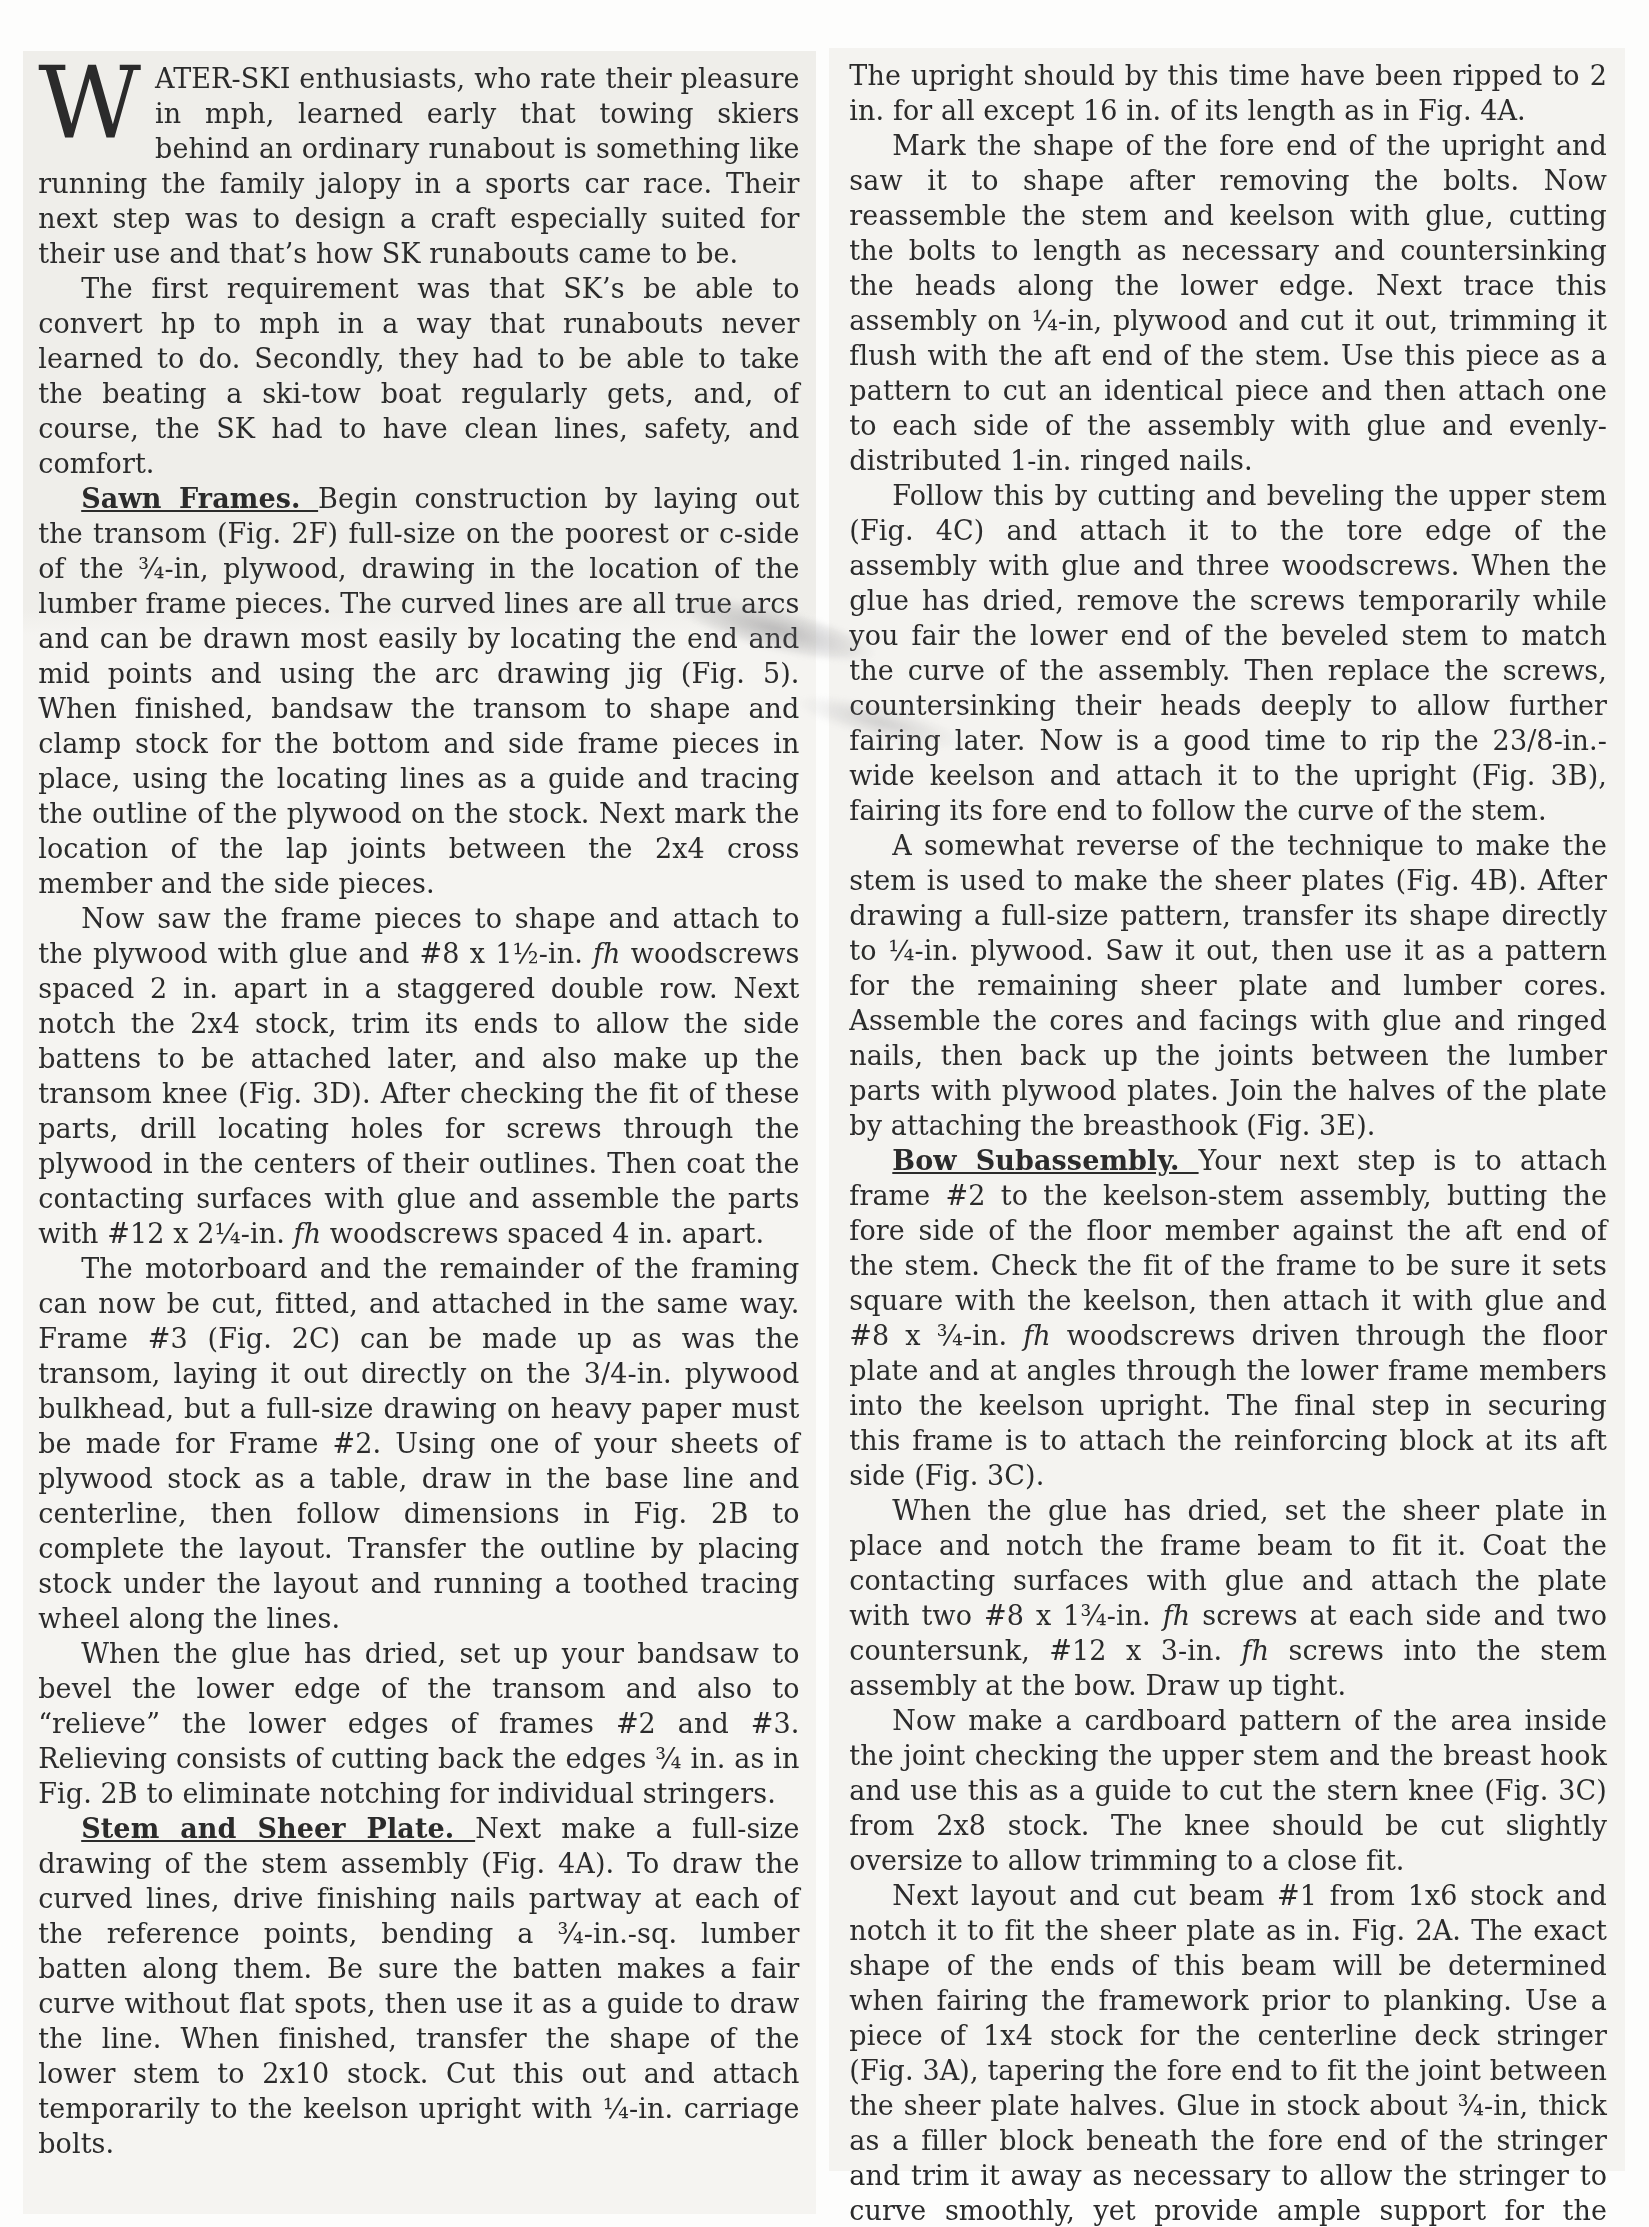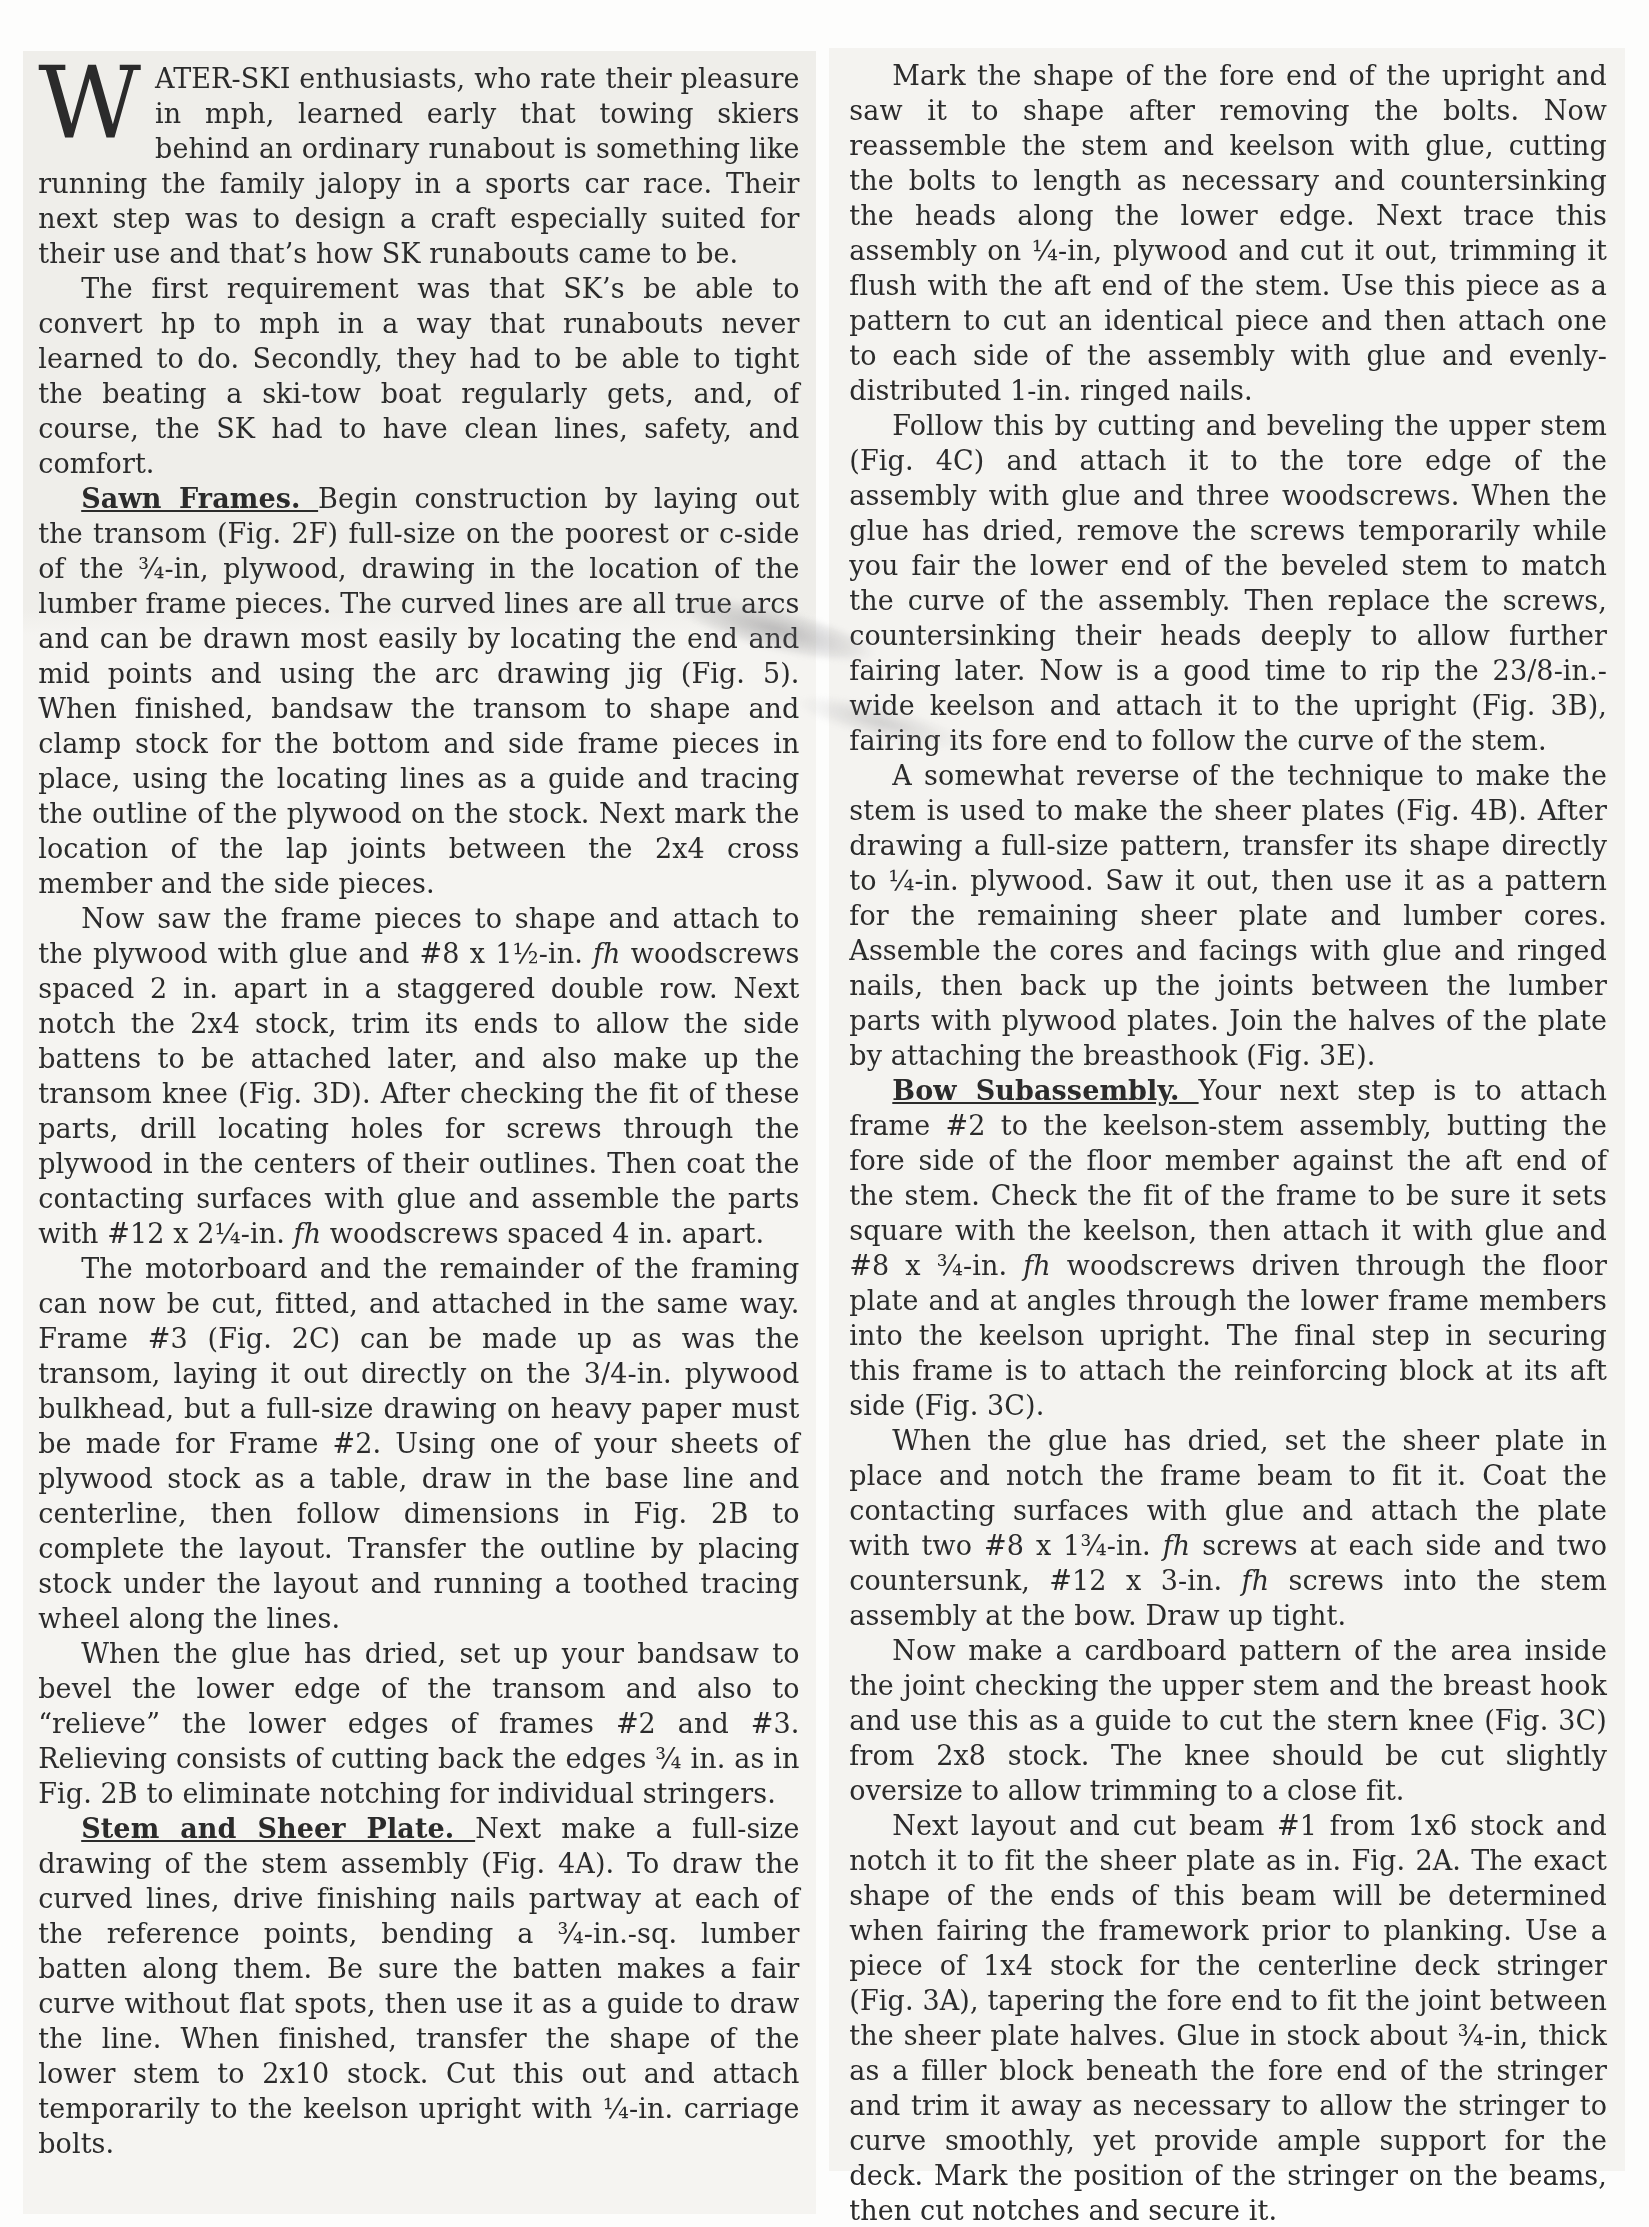--- a/index.html
+++ b/index.html
@@ -52,29 +52,30 @@
 </style>
 </head>
 <body>
 
 <div class="page">
 
   <div class="column col-left">
     <p class="para">
       <span class="dropcap">W</span><span><span>ATER-SKI enthusiasts, who rate their pleasure in mph, learned early that towing skiers behind an ordinary runabout is something like running the family jalopy in a sports car race. Their next step was to design a craft especially suited for their use and that’s how SK runabouts came to be.</span></span>
     </p>
-    <p class="para indent"><span>The first requirement was that SK’s be able to convert hp to mph in a way that runabouts never learned to do. Secondly, they had to be able to tight the beating a ski-tow boat regularly gets, and, of course, the SK had to have clean lines, safety, and comfort.</span></p>
+    <p class="para indent"><span>The first requirement was that SK’s be able to convert hp to mph in a way that runabouts never learned to do. Secondly, they had to be able to take the beating a ski-tow boat regularly gets, and, of course, the SK had to have clean lines, safety, and comfort.</span></p>
     <p class="para indent"><span class="run-b">Sawn Frames. </span><span>Begin construction by laying out the transom (Fig. 2F) full-size on the poorest or c-side of the ¾-in, plywood, drawing in the location of the lumber frame pieces. The curved lines are all true arcs and can be drawn most easily by locating the end and mid points and using the arc drawing jig (Fig. 5). When finished, bandsaw the transom to shape and clamp stock for the bottom and side frame pieces in place, using the locating lines as a guide and tracing the outline of the plywood on the stock. Next mark the location of the lap joints between the 2x4 cross member and the side pieces.</span></p>
     <p class="para indent"><span>Now saw the frame pieces to shape and attach to the plywood with glue and #8 x 1½-in. </span><span class="run-i">fh</span><span> woodscrews spaced 2 in. apart in a staggered double row. Next notch the 2x4 stock, trim its ends to allow the side battens to be attached later, and also make up the transom knee (Fig. 3D). After checking the fit of these parts, drill locating holes for screws through the plywood in the centers of their outlines. Then coat the contacting surfaces with glue and assemble the parts with #12 x 2¼-in. </span><span class="run-i">fh</span><span> woodscrews spaced 4 in. apart.</span></p>
     <p class="para indent"><span>The motorboard and the remainder of the framing can now be cut, fitted, and attached in the same way. Frame #3 (Fig. 2C) can be made up as was the transom, laying it out directly on the 3/4-in. plywood bulkhead, but a full-size drawing on heavy paper must be made for Frame #2. Using one of your sheets of plywood stock as a table, draw in the base line and centerline, then follow dimensions in Fig. 2B to complete the layout. Transfer the outline by placing stock under the layout and running a toothed tracing wheel along the lines.</span></p>
     <p class="para indent"><span>When the glue has dried, set up your bandsaw to bevel the lower edge of the transom and also to “relieve” the lower edges of frames #2 and #3. Relieving consists of cutting back the edges ¾ in. as in Fig. 2B to eliminate notching for individual stringers.</span></p>
     <p class="para indent"><span class="run-b">Stem and Sheer Plate. </span><span>Next make a full-size drawing of the stem assembly (Fig. 4A). To draw the curved lines, drive finishing nails partway at each of the reference points, bending a ¾-in.-sq. lumber batten along them. Be sure the batten makes a fair curve without flat spots, then use it as a guide to draw the line. When finished, transfer the shape of the lower stem to 2x10 stock. Cut this out and attach temporarily to the keelson upright with ¼-in. carriage bolts.</span></p>
   </div>
 
   <div class="column col-right">
+    <p class="para"><span>The upright should by this time have been ripped to 2 in. for all except 16 in. of its length as in Fig. 4A.</span></p>
     <p class="para indent"><span>Mark the shape of the fore end of the upright and saw it to shape after removing the bolts. Now reassemble the stem and keelson with glue, cutting the bolts to length as necessary and countersinking the heads along the lower edge. Next trace this assembly on ¼-in, plywood and cut it out, trimming it flush with the aft end of the stem. Use this piece as a pattern to cut an identical piece and then attach one to each side of the assembly with glue and evenly-distributed 1-in. ringed nails.</span></p>
     <p class="para indent"><span>Follow this by cutting and beveling the upper stem (Fig. 4C) and attach it to the tore edge of the assembly with glue and three woodscrews. When the glue has dried, remove the screws temporarily while you fair the lower end of the beveled stem to match the curve of the assembly. Then replace the screws, countersinking their heads deeply to allow further fairing later. Now is a good time to rip the 23/8-in.-wide keelson and attach it to the upright (Fig. 3B), fairing its fore end to follow the curve of the stem.</span></p>
     <p class="para indent"><span>A somewhat reverse of the technique to make the stem is used to make the sheer plates (Fig. 4B). After drawing a full-size pattern, transfer its shape directly to ¼-in. plywood. Saw it out, then use it as a pattern for the remaining sheer plate and lumber cores. Assemble the cores and facings with glue and ringed nails, then back up the joints between the lumber parts with plywood plates. Join the halves of the plate by attaching the breasthook (Fig. 3E).</span></p>
     <p class="para indent"><span class="run-b">Bow Subassembly. </span><span>Your next step is to attach frame #2 to the keelson-stem assembly, butting the fore side of the floor member against the aft end of the stem. Check the fit of the frame to be sure it sets square with the keelson, then attach it with glue and #8 x ¾-in. </span><span class="run-i">fh</span><span> woodscrews driven through the floor plate and at angles through the lower frame members into the keelson upright. The final step in securing this frame is to attach the reinforcing block at its aft side (Fig. 3C).</span></p>
     <p class="para indent"><span>When the glue has dried, set the sheer plate in place and notch the frame beam to fit it. Coat the contacting surfaces with glue and attach the plate with two #8 x 1¾-in. </span><span class="run-i">fh</span><span> screws at each side and two countersunk, #12 x 3-in. </span><span class="run-i">fh</span><span> screws into the stem assembly at the bow. Draw up tight.</span></p>
     <p class="para indent"><span>Now make a cardboard pattern of the area inside the joint checking the upper stem and the breast hook and use this as a guide to cut the stern knee (Fig. 3C) from 2x8 stock. The knee should be cut slightly oversize to allow trimming to a close fit.</span></p>
     <p class="para indent"><span>Next layout and cut beam #1 from 1x6 stock and notch it to fit the sheer plate as in. Fig. 2A. The exact shape of the ends of this beam will be determined when fairing the framework prior to planking. Use a piece of 1x4 stock for the centerline deck stringer (Fig. 3A), tapering the fore end to fit the joint between the sheer plate halves. Glue in stock about ¾-in, thick as a filler block beneath the fore end of the stringer and trim it away as necessary to allow the stringer to curve smoothly, yet provide ample support for the deck. Mark the position of the stringer on the beams, then cut notches and secure it.</span></p>
   </div>
 
   <div class="smudge"></div>

